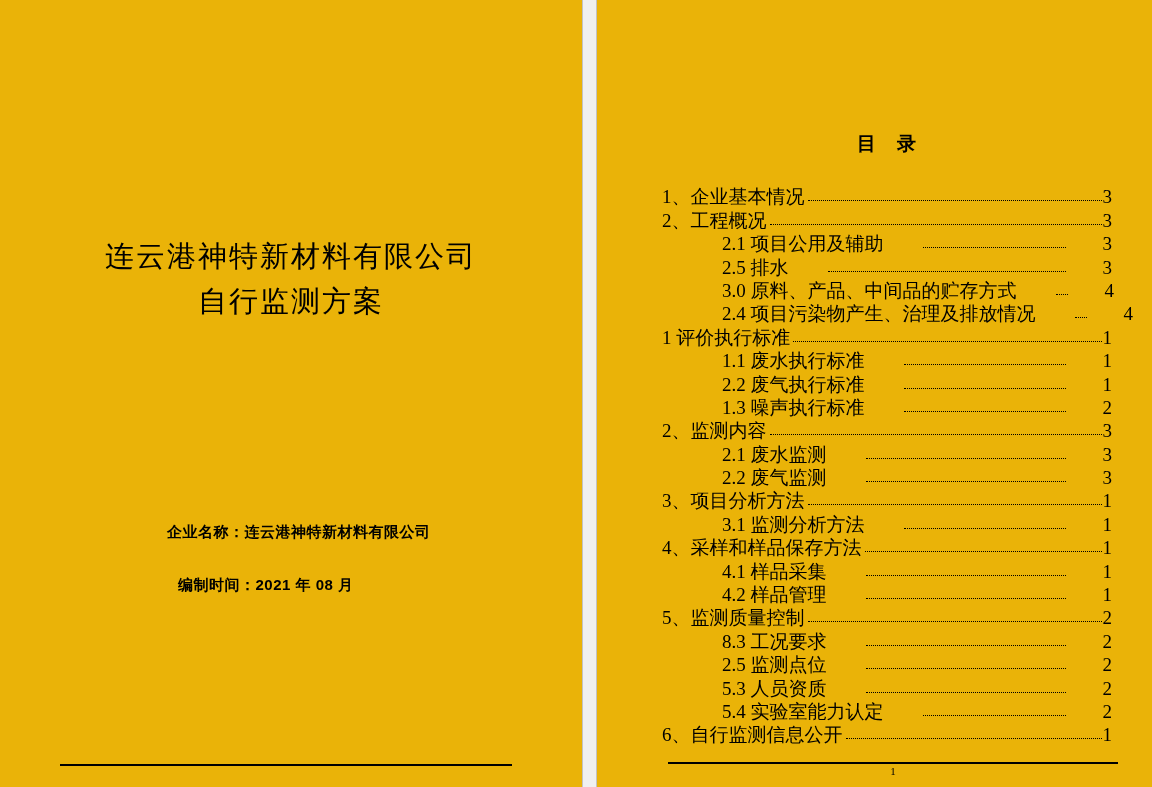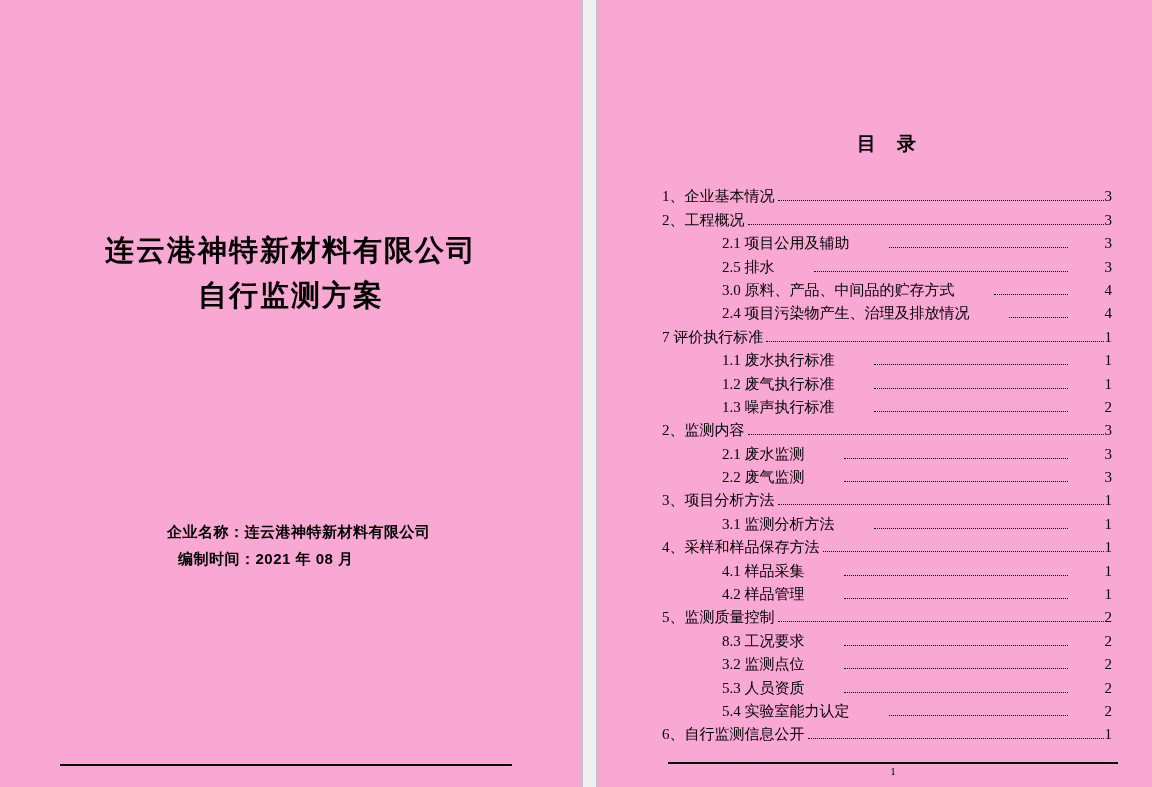--- a/index.html
+++ b/index.html
@@ -5,47 +5,47 @@
   * { margin:0; padding:0; box-sizing:border-box; }
   html,body { width:1152px; height:787px; }
   body {
     position:relative;
     background:#ffffff;
     font-family:"Liberation Serif", serif;
     color:#000;
     overflow:hidden;
   }
   .page {
-    position:absolute; top:0; height:787px; background:#f9a8d4;
+    position:absolute; top:0; height:787px; background:#eab308;
   }
   .page-left  { left:0;   width:582px; }
   .page-gap   {
     position:absolute; top:0; left:582px; width:15px; height:787px;
     background:#f0f0f0;
     border-left:1px solid #c2c2c2; border-right:1px solid #c2c2c2;
   }
   .page-right { left:597px; width:555px; }
 
   
   .cover-title {
-    position:absolute; top:228px; left:0; width:100%;
+    position:absolute; top:234px; left:0; width:100%;
     text-align:center;
-    font-weight:bold;
+    font-weight:normal;
     font-size:29px;
     line-height:45px;
     letter-spacing:2px;
   }
   .cover-info {
     position:absolute; top:523px; left:167px;
     font-family:Liberation Sans, sans-serif;
     font-weight:bold;
     font-size:15px;
     letter-spacing:0.5px;
   }
-  .cover-info .info-line2 { margin-top:8px; margin-left:11px; }
+  .cover-info .info-line2 { margin-top:34px; margin-left:11px; }
 
   .footer-line {
     position:absolute; height:2px; background:#000;
   }
   .footer-line.left-page  { top:764px; left:60px;  width:452px; }
   .footer-line.right-page { top:762px; left:71px;  width:450px; }
 
   
   .toc-heading {
     position:absolute; top:131px; left:65px; width:450px;
@@ -53,21 +53,21 @@
     font-weight:bold;
     font-size:19px;
     letter-spacing:1px;
   }
   .toc-list {
     position:absolute; top:182px; left:65px; width:450px;
   }
   .toc-row {
     display:flex; align-items:flex-end;
     height:23.4px;
-    font-size:15px;
+    font-size:19px;
     cursor:pointer;
   }
   .toc-row.sub { padding-left:60px;gap:36px; }
   .toc-row .toc-label { white-space:nowrap; line-height:17px; }
   .toc-row .toc-leader {
     flex:1;
     border-bottom:1.5px dotted #000;
     margin:0 1px 4px 3px;
     min-width:12px;
   }
@@ -125,31 +125,31 @@
           <span class="toc-label">3.0 原料、产品、中间品的贮存方式</span>
           <span class="toc-leader"></span>
           <span class="toc-pageno">4</span>
         </div>
         <div class="toc-row sub">
           <span class="toc-label">2.4 项目污染物产生、治理及排放情况</span>
           <span class="toc-leader"></span>
           <span class="toc-pageno">4</span>
         </div>
         <div class="toc-row">
-          <span class="toc-label">7 评价执行标准</span>
+          <span class="toc-label">1 评价执行标准</span>
           <span class="toc-leader"></span>
           <span class="toc-pageno">1</span>
         </div>
         <div class="toc-row sub">
           <span class="toc-label">1.1 废水执行标准</span>
           <span class="toc-leader"></span>
           <span class="toc-pageno">1</span>
         </div>
         <div class="toc-row sub">
-          <span class="toc-label">1.2 废气执行标准</span>
+          <span class="toc-label">2.2 废气执行标准</span>
           <span class="toc-leader"></span>
           <span class="toc-pageno">1</span>
         </div>
         <div class="toc-row sub">
           <span class="toc-label">1.3 噪声执行标准</span>
           <span class="toc-leader"></span>
           <span class="toc-pageno">2</span>
         </div>
         <div class="toc-row">
           <span class="toc-label">2、监测内容</span>
@@ -195,21 +195,21 @@
           <span class="toc-label">5、监测质量控制</span>
           <span class="toc-leader"></span>
           <span class="toc-pageno">2</span>
         </div>
         <div class="toc-row sub">
           <span class="toc-label">8.3 工况要求</span>
           <span class="toc-leader"></span>
           <span class="toc-pageno">2</span>
         </div>
         <div class="toc-row sub">
-          <span class="toc-label">3.2 监测点位</span>
+          <span class="toc-label">2.5 监测点位</span>
           <span class="toc-leader"></span>
           <span class="toc-pageno">2</span>
         </div>
         <div class="toc-row sub">
           <span class="toc-label">5.3 人员资质</span>
           <span class="toc-leader"></span>
           <span class="toc-pageno">2</span>
         </div>
         <div class="toc-row sub">
           <span class="toc-label">5.4 实验室能力认定</span>

